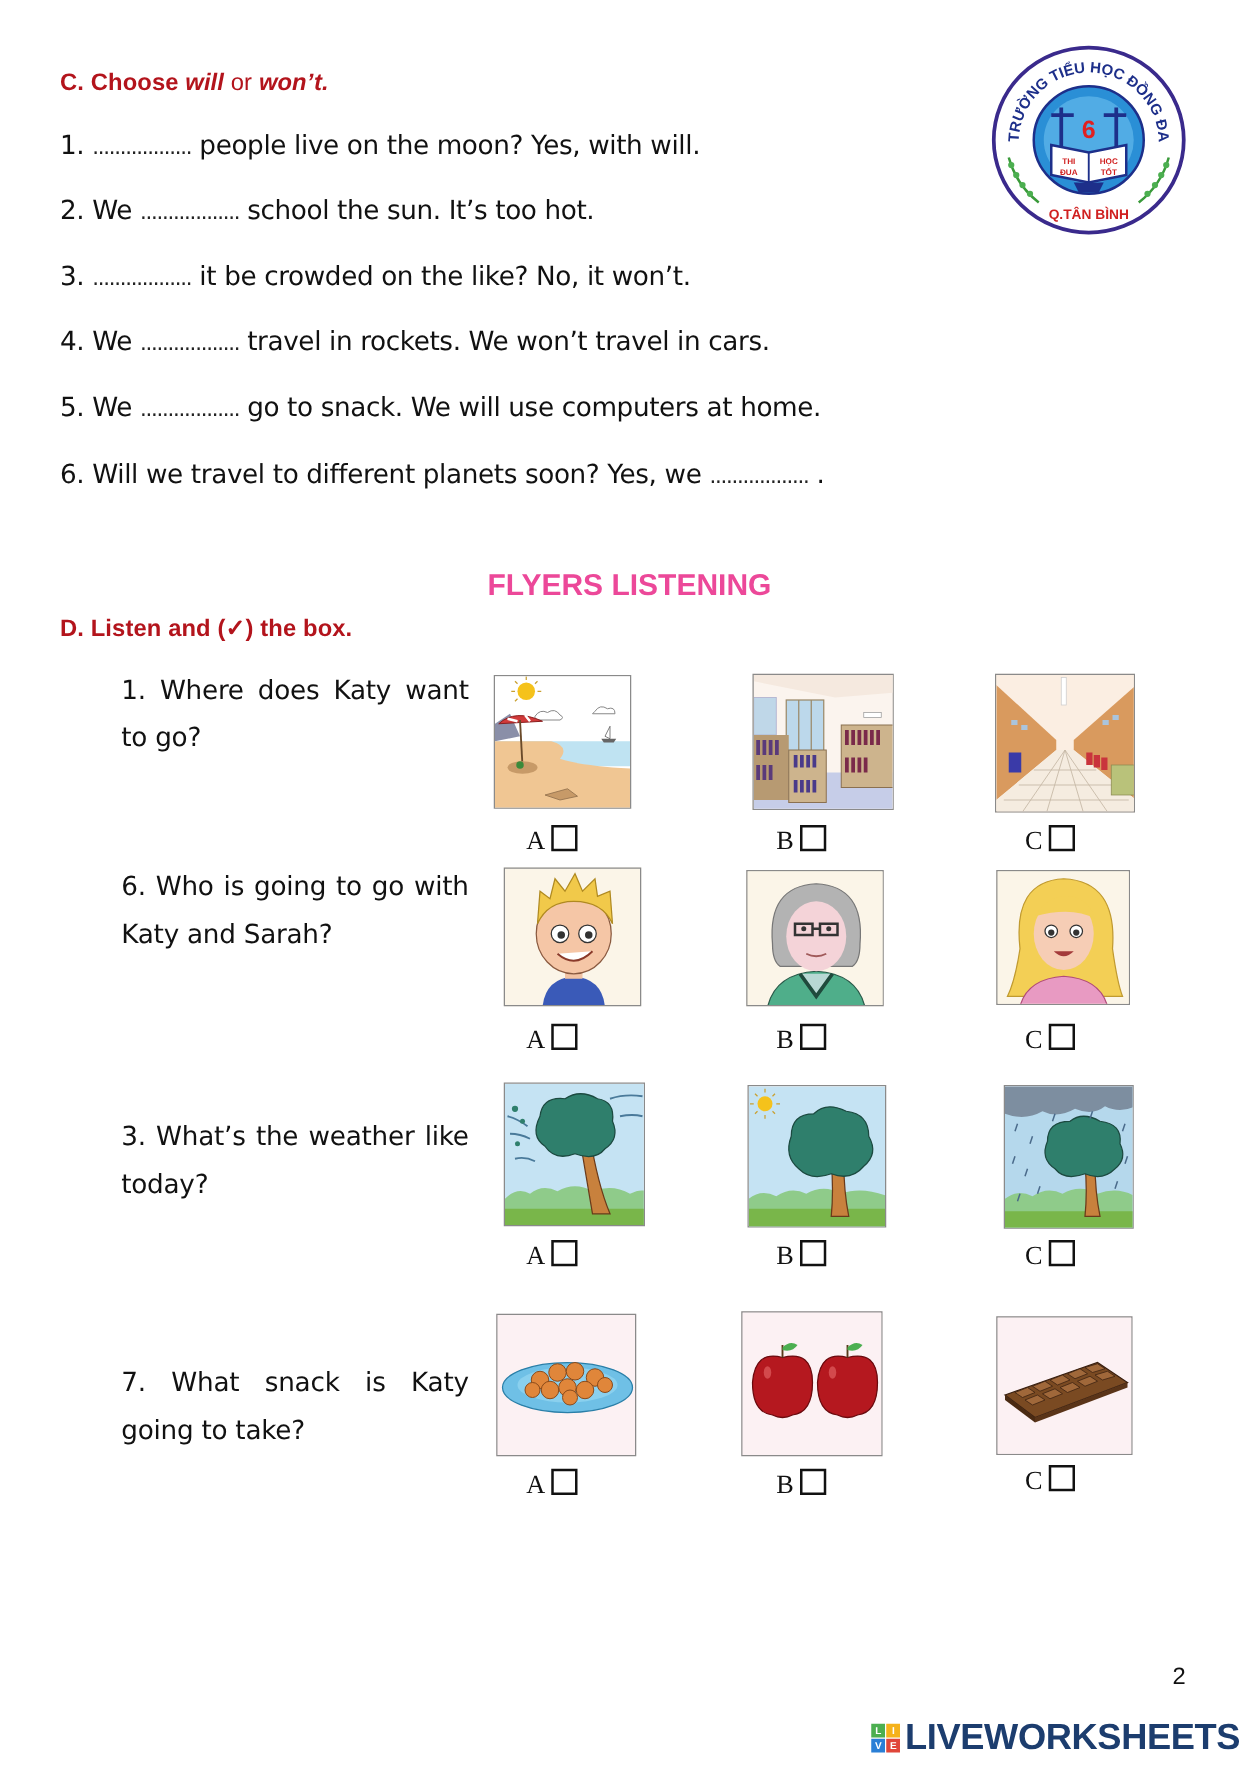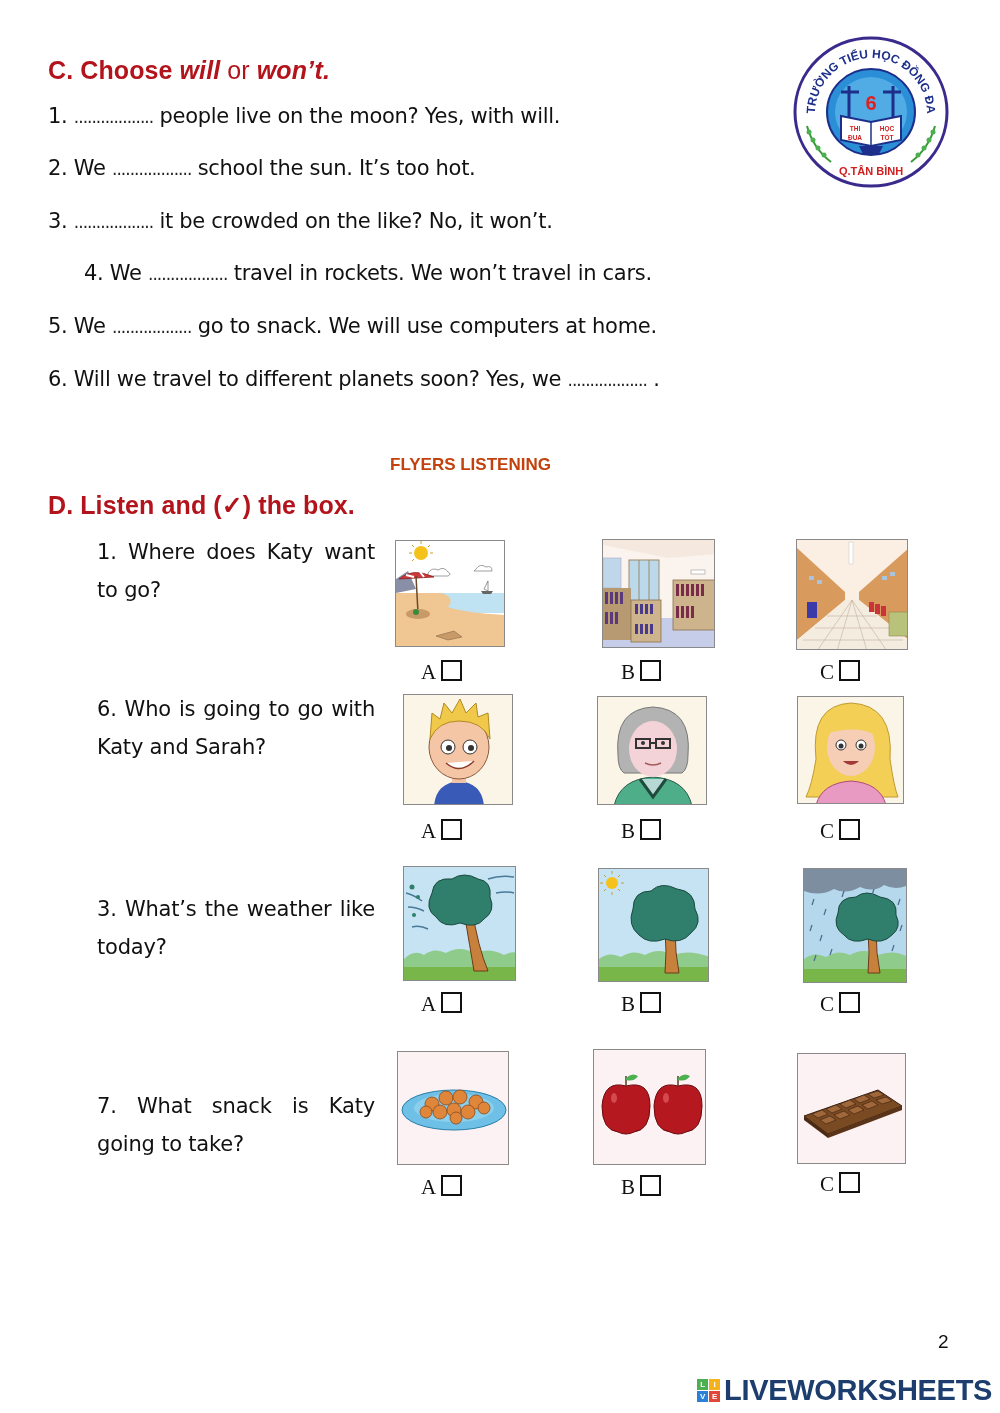--- a/index.html
+++ b/index.html
@@ -1,23 +1,23 @@
 <!DOCTYPE html>
 <html><head>
 <meta charset="utf-8">
 <style>
   * { margin:0; padding:0; box-sizing:border-box; }
   html, body { width:1000px; height:1413px; background:#ffffff; overflow:hidden; }
   body { position:relative; font-family:"DejaVu Sans", sans-serif; color:#111; }
   .abs { position:absolute; }
-  .sec-title { font-family:"Liberation Sans", sans-serif; font-weight:bold; color:#b3141c; font-size:25px; letter-spacing:0.1px; }
+  .sec-title { font-family:"Liberation Sans", sans-serif; font-weight:bold; color:#b3141c; font-size:19px; letter-spacing:0.1px; }
   .sec-title i { font-style:italic; }
   .sent { font-family:"DejaVu Sans", sans-serif; font-size:21px; color:#111; white-space:nowrap; letter-spacing:-0.3px; }
   .blank { color:#222; letter-spacing:-1px; font-size:17px; }
-  .flyers { font-family:"Liberation Sans", sans-serif; font-weight:bold; color:#c2410c; font-size:17px; }
+  .flyers { font-family:"Liberation Sans", sans-serif; font-weight:bold; color:#ec4899; font-size:24px; }
   .q { font-family:"DejaVu Sans", sans-serif; font-size:21px; line-height:38px; width:278px; text-align:justify; text-align-last:left; color:#111; letter-spacing:-0.2px;margin-left:40px; }
   .pic { position:absolute; border:1px solid #8a8a8a; overflow:hidden; }
   .opt { position:absolute; font-family:"Liberation Serif", serif; font-size:21px; color:#111; display:flex; align-items:flex-end; gap:5px; }
   .opt .box { width:21px; height:21px; border:2px solid #111; background:#fff; display:inline-block; margin-bottom:4px; cursor:pointer; }
   .pagenum { font-family:"Liberation Sans", sans-serif; font-size:19px; color:#111; }
   .lw { font-family:"Liberation Sans", sans-serif; font-weight:bold; font-size:29px; color:#1c3d6e; letter-spacing:-0.3px; display:flex; align-items:center; gap:4px; }
   .lw-logo { display:grid; grid-template-columns:11px 11px; grid-template-rows:11px 11px; gap:1px; }
   .lw-logo span { font-size:8px; color:#fff; font-weight:bold; display:flex; align-items:center; justify-content:center; line-height:1; }
   svg { display:block; }
 </style>
@@ -33,21 +33,21 @@
   <span></span><span class="blank">..................</span><span> people live on the moon? Yes, with will.</span>
 </div>
 <div class="abs sent" style="left:48px; top:156px;">
   <span>2.</span>
   <span>We </span><span class="blank">..................</span><span> school the sun. It’s too hot.</span>
 </div>
 <div class="abs sent" style="left:48px; top:209px;">
   <span>3.</span>
   <span></span><span class="blank">..................</span><span> it be crowded on the like? No, it won’t.</span>
 </div>
-<div class="abs sent" style="left:48px; top:261px;margin-left:36px;">
+<div class="abs sent" style="left:48px; top:261px;">
   <span>4.</span>
   <span>We </span><span class="blank">..................</span><span> travel in rockets. We won’t travel in cars.</span>
 </div>
 <div class="abs sent" style="left:48px; top:314px;">
   <span>5.</span>
   <span>We </span><span class="blank">..................</span><span> go to snack. We will use computers at home.</span>
 </div>
 <div class="abs sent" style="left:48px; top:367px;">
   <span>6.</span>
   <span>Will we travel to different planets soon? Yes, we </span><span class="blank">..................</span><span> .</span>

